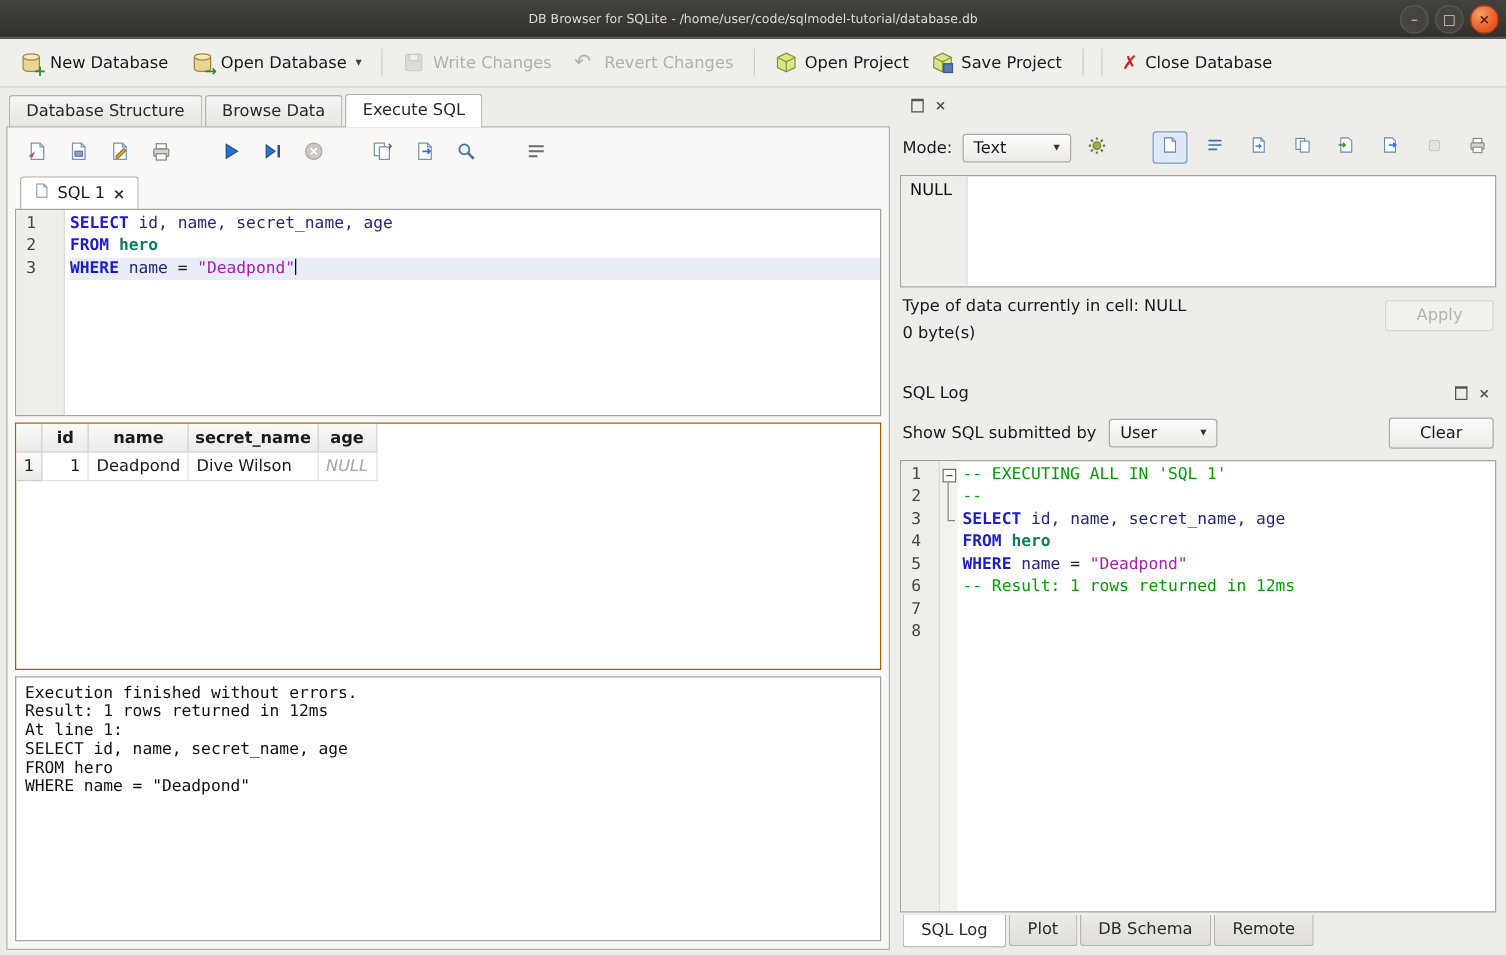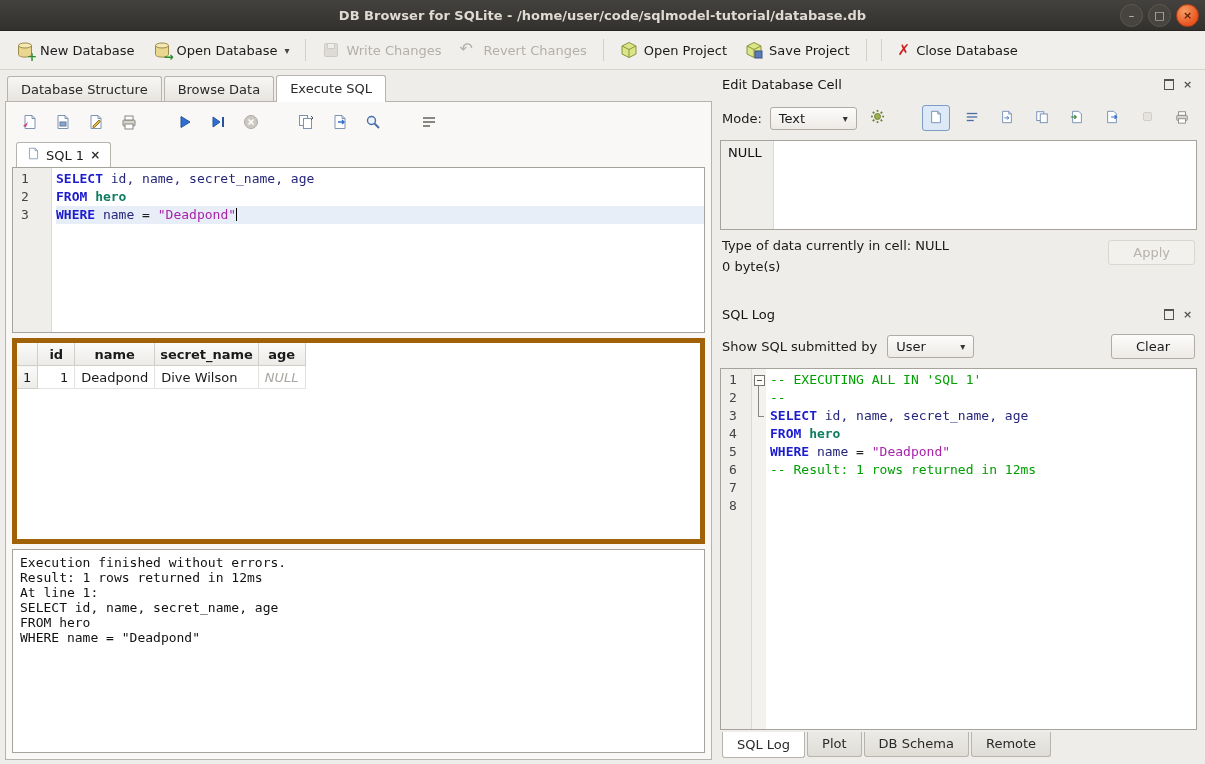--- a/index.html
+++ b/index.html
@@ -6,21 +6,21 @@
   body{
     width:1205px;height:764px;overflow:hidden;
     font-family:"DejaVu Sans","Liberation Sans",sans-serif;
     font-size:13px;color:#1a1a1a;background:#efedea;
   }
   .window{width:1205px;height:764px;display:flex;flex-direction:column;position:relative}
 
   
   .titlebar{height:30px;flex:0 0 30px;background:linear-gradient(#44423e,#33312d);
     display:flex;align-items:center;position:relative;border-bottom:1px solid #262522}
-  .title-text{flex:1;text-align:center;color:#dfdbd3;font-weight:bold;font-size:13px}
+  .title-text{flex:1;text-align:center;color:#dfdbd3;font-weight:normal;font-size:10px}
   .win-btns{position:absolute;right:6px;top:4px;display:flex;gap:5px}
   .win-btn{width:21px;height:21px;border-radius:50%;background:#47443f;border:1px solid #5c5953;
     color:#cfccc5;display:flex;align-items:center;justify-content:center;font-size:11px;line-height:1;cursor:default}
   .win-btn.close{background:radial-gradient(circle at 35% 30%,#f59d63,#e95420 70%);border-color:#b63e14;color:#5e1c06;font-weight:bold}
 
   
   .menubar{height:25px;flex:0 0 25px;background:#f3f1ee;display:flex;align-items:center;padding:0 4px;border-bottom:1px solid #e2dfda}
   .menu-item{padding:3px 10px;border-radius:2px;font-weight:bold;color:#222}
   .menu-item .mn{text-decoration:underline}
 
@@ -80,21 +80,21 @@
   .tl.hl{background:var(--c-hl,#e8eef8)}
   .tk-kw{color:var(--c-kw,#1c1ccf);font-weight:bold}
   .tk-id{color:var(--c-id,#26267a)}
   .tk-tb{color:var(--c-tb,#0e7d62);font-weight:bold}
   .tk-st{color:var(--c-st,#aa22aa)}
   .tk-cm{color:var(--c-cm,#00a000)}
   .tk-op{color:#202020}
   .caret-bar{display:inline-block;width:1px;height:13px;background:#000;vertical-align:-2px}
 
   
-  .results{height:196px;flex:0 0 196px;background:#fff;border:5px solid #a16207;margin-top:5px;overflow:hidden}
+  .results{height:196px;flex:0 0 196px;background:#fff;border:1px solid #a16207;margin-top:5px;overflow:hidden}
   table.grid{border-collapse:collapse;table-layout:fixed}
   .grid th{background:linear-gradient(#fafaf9,#ecebe8);border:1px solid #d2cfca;border-top:none;
     font-weight:bold;font-size:13px;height:22px;padding:0 5px}
   .grid th:first-child{border-left:none}
   .grid td{border:1px solid #e4e2de;height:22px;padding:0 6px;font-size:13px}
   .grid td.rownum{background:linear-gradient(#fafaf9,#ecebe8);border:1px solid #d2cfca;border-left:none;text-align:center}
   .grid td.num{text-align:right}
   .grid td.nullv{color:#a9a6a1;font-style:italic}
 
   
@@ -378,21 +378,20 @@
 At line 1:
 SELECT id, name, secret_name, age
 FROM hero
 WHERE name = "Deadpond"</div>
       </div>
     </div>
 
     <div class="right">
 
       <div class="dock-header">
-        <span class="dock-title">Edit Database Cell</span>
         <span class="dock-btn">
             <span class="float-glyph"></span>
           </span>
         <span class="dock-btn dock-x">
             <span>×</span>
           </span>
       </div>
 
       <div class="mode-row">
         <span>Mode:</span>

